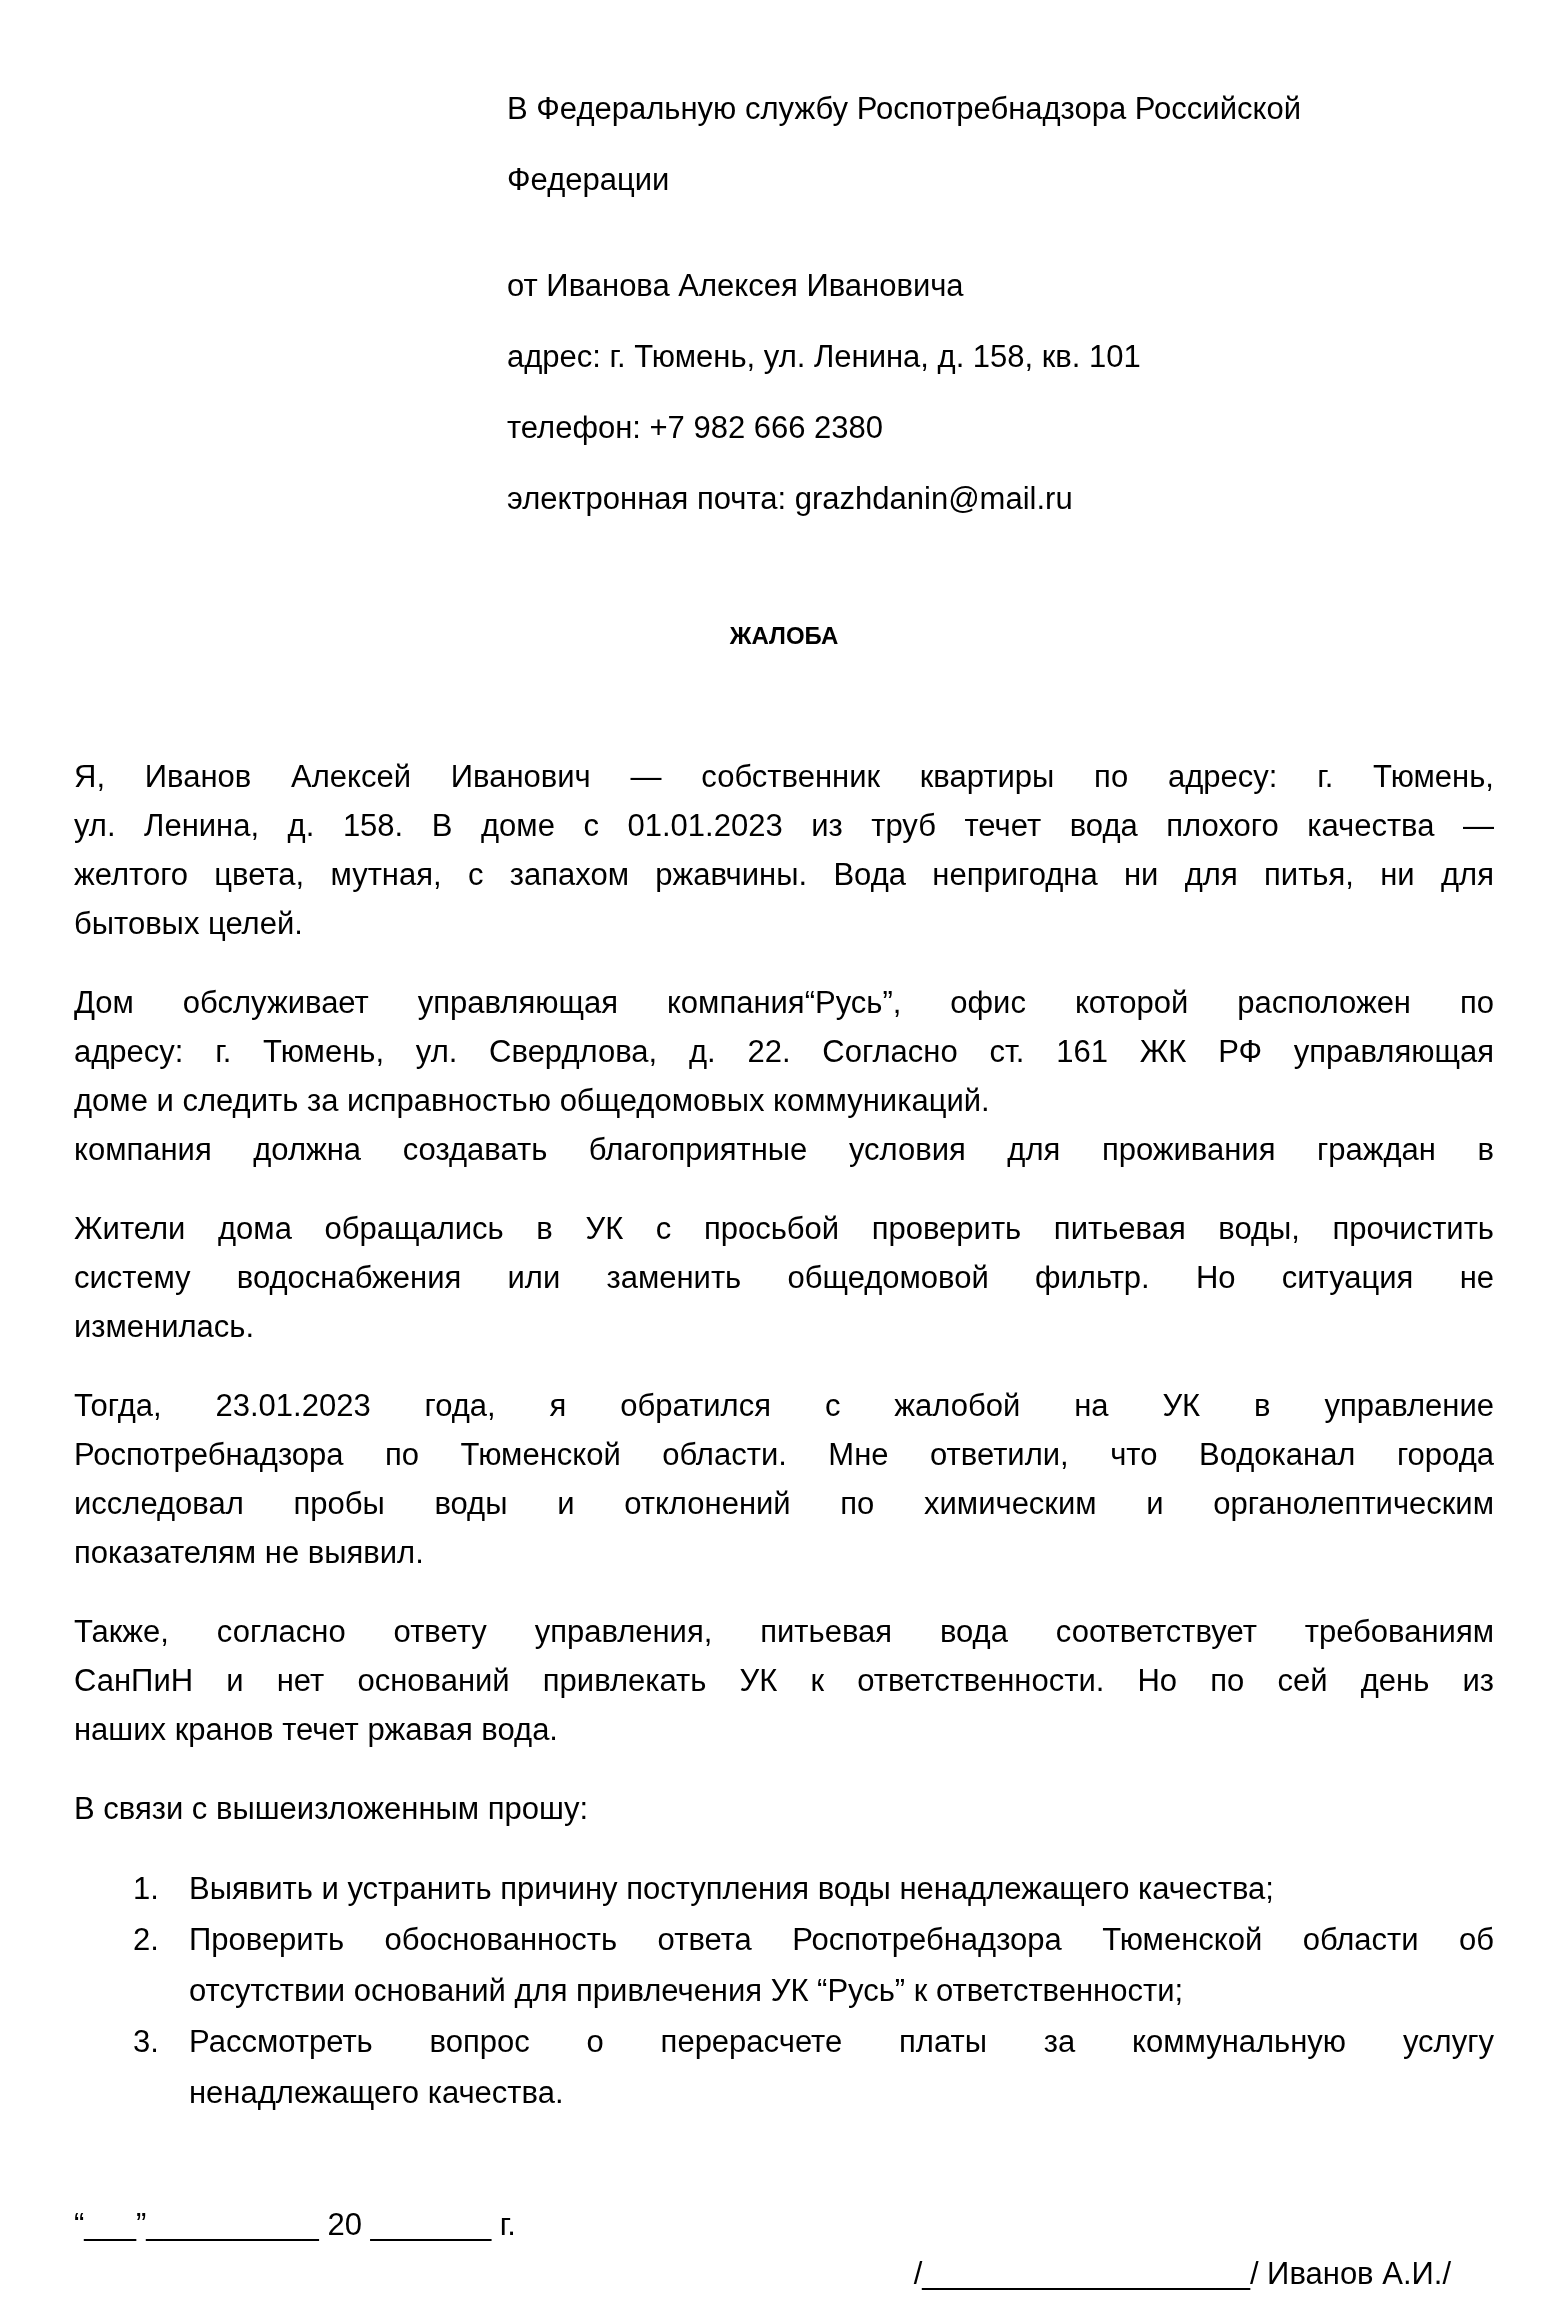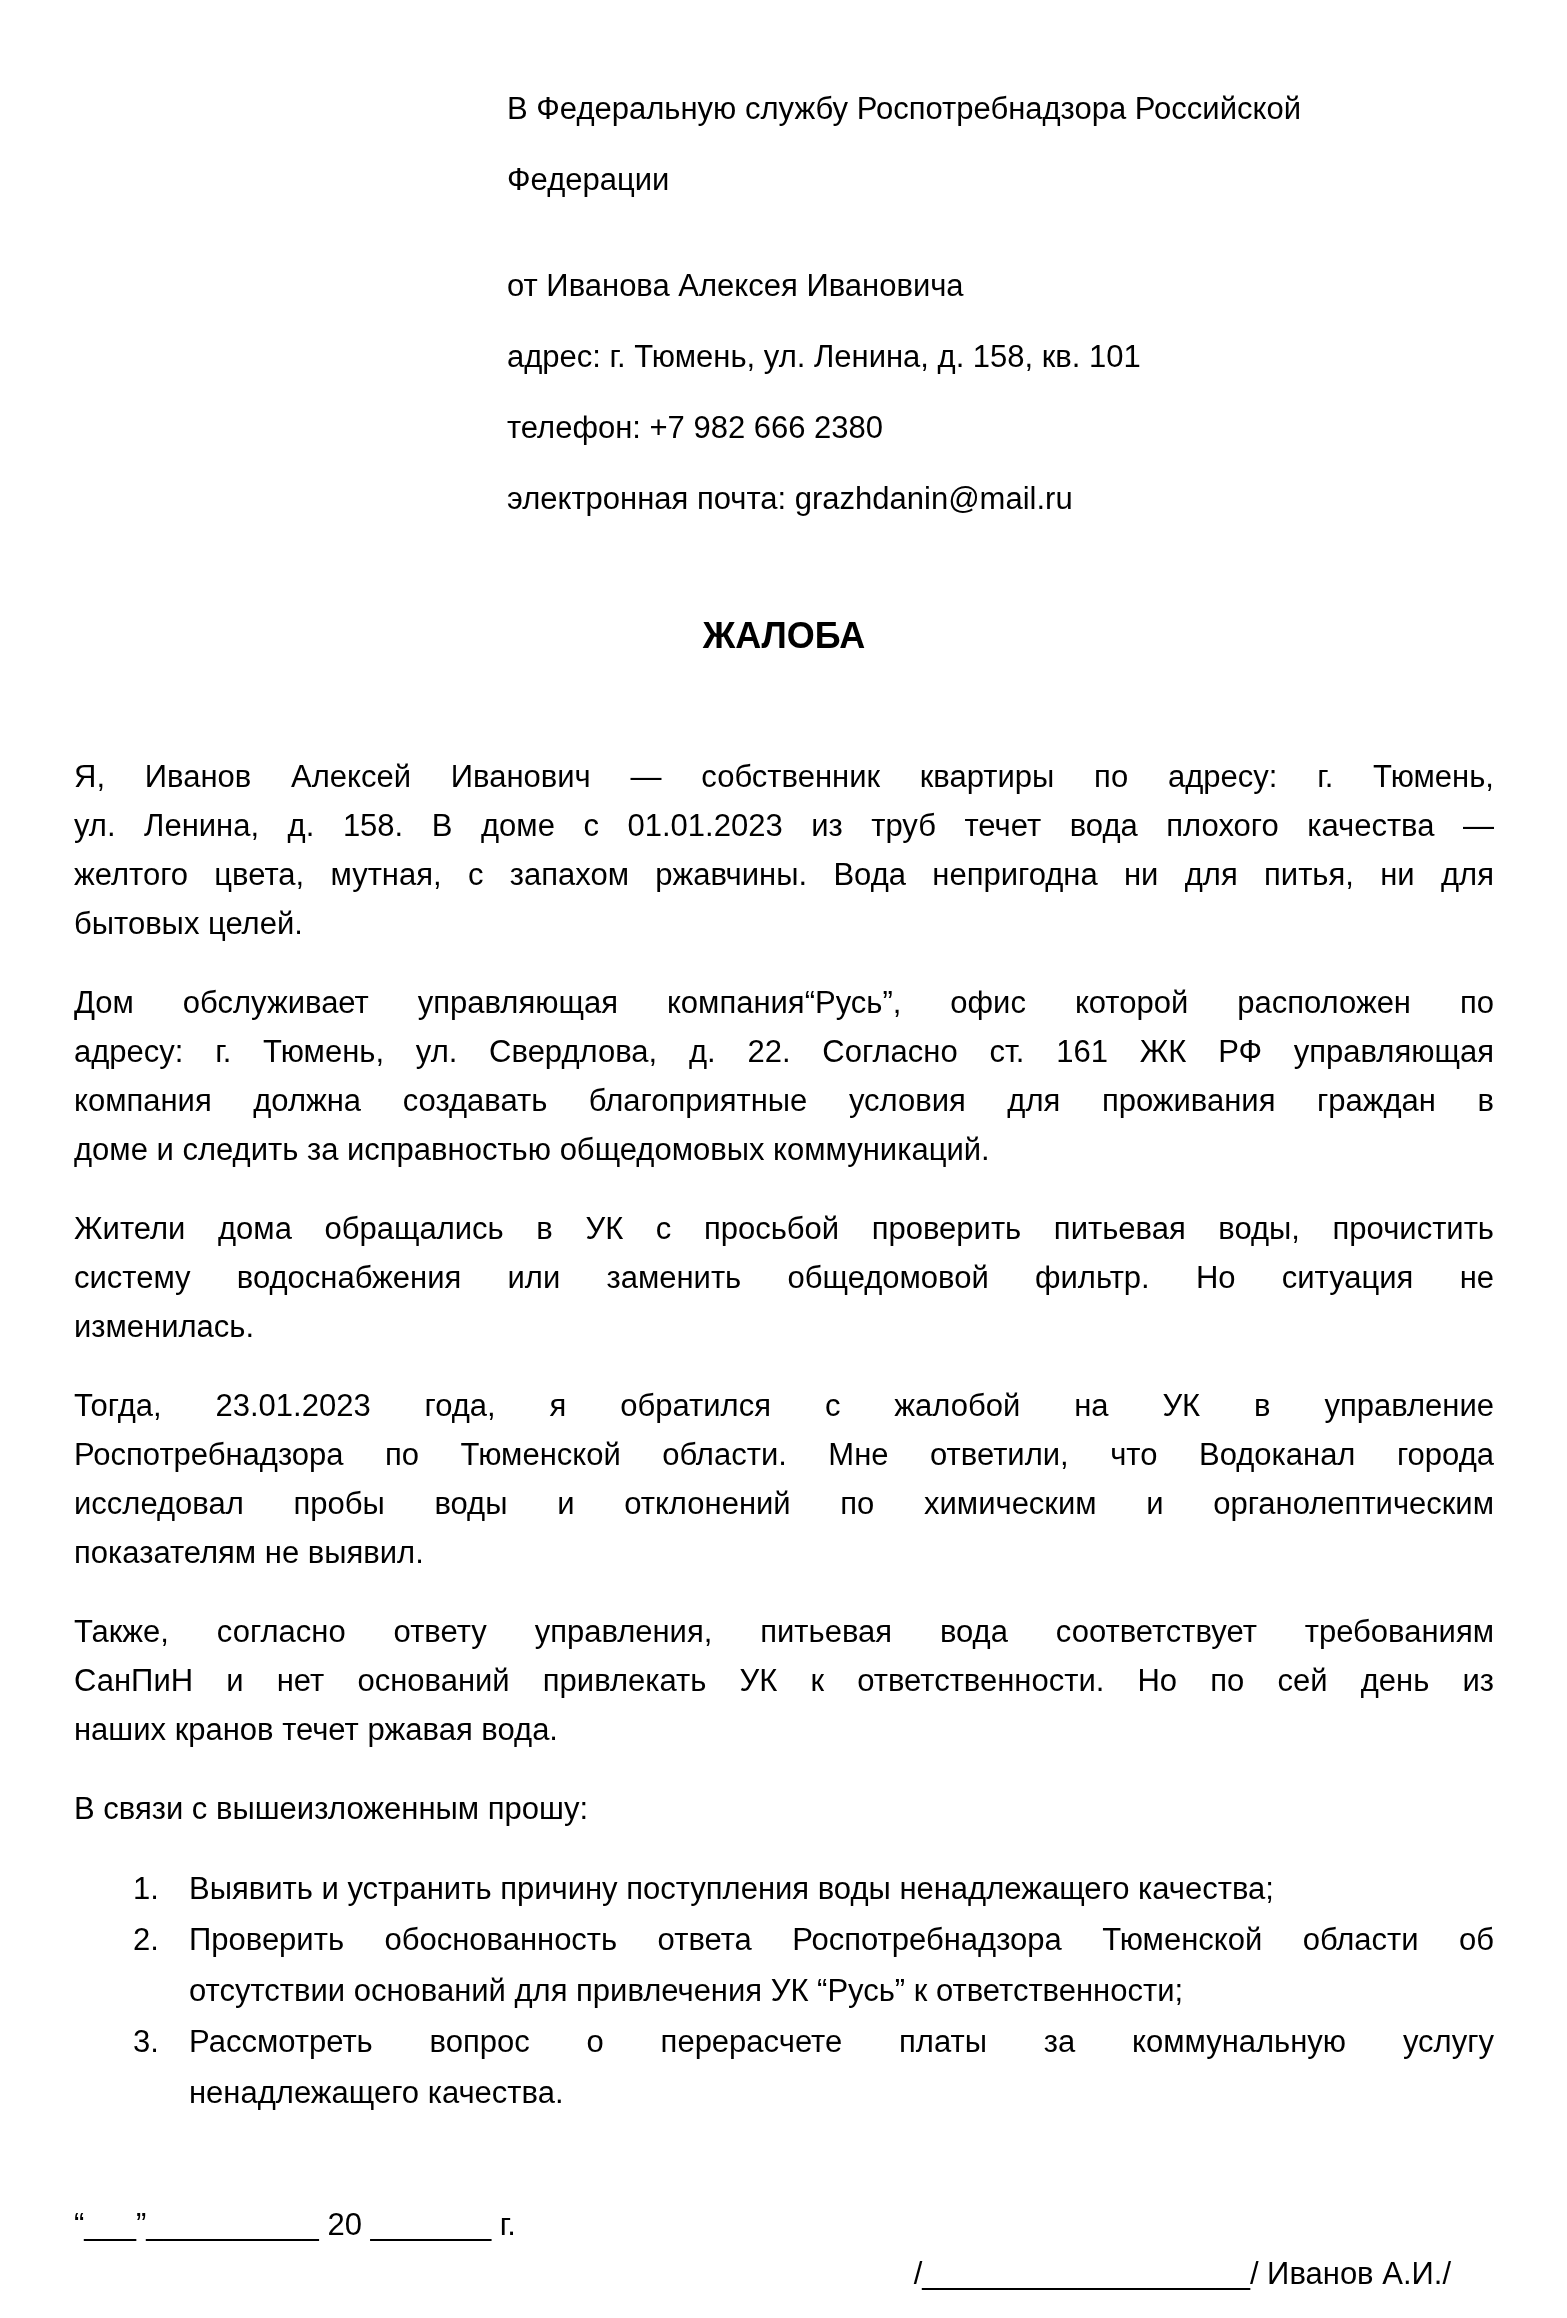--- a/index.html
+++ b/index.html
@@ -32,21 +32,21 @@
     white-space: nowrap;
   }
   .h-from {
     margin-top: 35px;
   }
   
   .doc-title {
     margin-top: 77px;
     margin-bottom: 92px;
     line-height: 49px;
-    font-size: 36px;
+    font-size: 24px;
     font-weight: bold;
     text-align: center;
   }
   
   .para {
     margin: 0 0 30px 0;
     padding: 0;
   }
   .ln {
     display: block;
@@ -116,22 +116,22 @@
   <p class="para">
     <span class="ln">Я, Иванов Алексей Иванович — собственник квартиры по адресу: г. Тюмень,</span>
     <span class="ln">ул. Ленина, д. 158. В доме с 01.01.2023 из труб течет вода плохого качества —</span>
     <span class="ln">желтого цвета, мутная, с запахом ржавчины. Вода непригодна ни для питья, ни для</span>
     <span class="ln last">бытовых целей.</span>
   </p>
 
   <p class="para">
     <span class="ln">Дом обслуживает управляющая компания“Русь”, офис которой расположен по</span>
     <span class="ln">адресу: г. Тюмень, ул. Свердлова, д. 22. Согласно ст. 161 ЖК РФ управляющая</span>
+    <span class="ln last">доме и следить за исправностью общедомовых коммуникаций.</span>
     <span class="ln">компания должна создавать благоприятные условия для проживания граждан в</span>
-    <span class="ln last">доме и следить за исправностью общедомовых коммуникаций.</span>
   </p>
 
   <p class="para">
     <span class="ln">Жители дома обращались в УК с просьбой проверить питьевая воды, прочистить</span>
     <span class="ln">систему водоснабжения или заменить общедомовой фильтр. Но ситуация не</span>
     <span class="ln last">изменилась.</span>
   </p>
 
   <p class="para">
     <span class="ln">Тогда, 23.01.2023 года, я обратился с жалобой на УК в управление</span>

